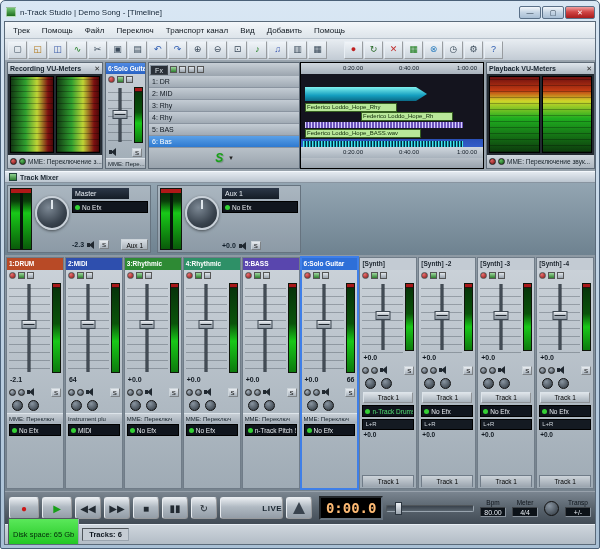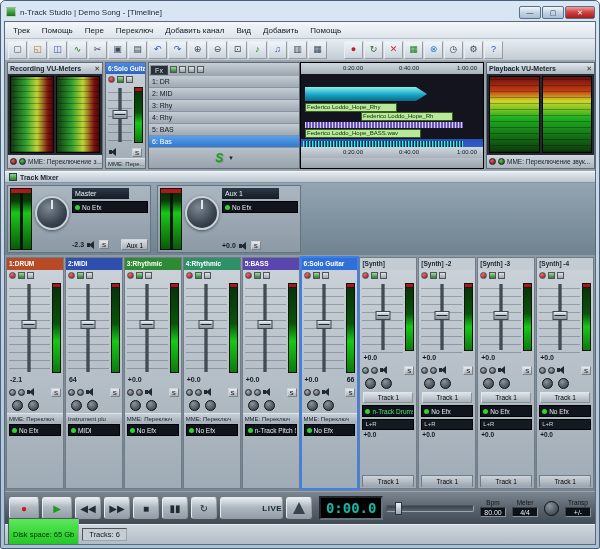--- a/index.html
+++ b/index.html
@@ -152,35 +152,35 @@
 
   .transport{height:33px;display:flex;align-items:center;gap:3px;padding:0 4px;flex:none;
     background:linear-gradient(#7a8590,#59646e 50%,#414b55);border-top:1px solid #98a2ac;}
   .tr-btns{display:flex;gap:3px;}
   .tr-btn{height:22px;min-width:26px;background:linear-gradient(#e8ecf0,#b0b9c2 45%,#939da7);
     border:1px outset #e8ecf0;border-radius:3px;font-size:10px;display:flex;align-items:center;justify-content:center;
     padding:0 3px;font-family:inherit;}
   .tr-btns button:nth-of-type(-n+2){min-width:30px;}
   .tr-btn.live{font-weight:bold;font-size:8px;letter-spacing:.5px;color:#1a2630;padding-left:44px;}
   .metro-shape{width:0;height:0;border-left:6px solid transparent;border-right:6px solid transparent;border-bottom:12px solid #39434e;}
-  .time-display{width:86px;height:24px;background:#000;border:2px inset #66727e;color:#14b8a6;
+  .time-display{width:86px;height:24px;background:#000;border:2px inset #66727e;color:#fdba74;
     font-family:"DejaVu Sans Mono",monospace;font-size:14px;font-weight:bold;display:flex;align-items:center;justify-content:center;margin-left:4px;}
   .tr-right{margin-left:auto;display:flex;align-items:center;gap:6px;}
   .hslider{width:88px;height:7px;background:linear-gradient(#39424c,#59646e);border:1px inset #99a4ae;position:relative;border-radius:2px;}
   .hthumb{position:absolute;left:8px;top:-4px;width:7px;height:13px;background:linear-gradient(#eef2f6,#9aa4ae);border:1px solid #2c3640;}
   .cluster{display:flex;flex-direction:column;align-items:center;gap:1px;}
   .clabel{font-size:6.5px;color:#0e141a;}
   .cval{background:#0c1218;color:#e8eef4;font-size:7px;padding:0 2px;min-width:26px;text-align:center;
     border:1px inset #88929c;height:10px;line-height:9px;}
 
   .statusbar{flex:1;min-height:16px;display:flex;align-items:center;gap:3px;
     background:linear-gradient(#cfd6dd,#b2bcc6);padding:0 3px;font-size:7.5px;border-top:1px solid #e8eef4;color:#101820;}
   .disk{background:linear-gradient(#5ae85a,#17c017);border:1px inset #9aa8b6;padding:11px 4px;color:#04280a;white-space:nowrap;}
   .hint{flex:1;border:1px inset #9aa4ae;padding:1px 4px;background:#c6cdd4;white-space:nowrap;overflow:hidden;}
-  .trackcount{border:1px inset #9aa4ae;padding:1px 6px;background:#c6cdd4;white-space:nowrap;}
+  .trackcount{border:1px inset #9aa4ae;padding:1px 6px;background:#c6cdd4;white-space:nowrap;font-weight:bold;}
 </style>
 </head>
 <body>
 
 <div class="window">
   <div class="titlebar">
     <span class="app-icon"></span>
     <span class="title">n-Track Studio | Demo Song - [Timeline]</span>
     <span class="winbtns">
       <span class="wbtn">—</span>
@@ -188,23 +188,23 @@
       <span class="wbtn close">✕</span>
     </span>
   </div>
 
   <div class="client">
 
     <div class="menubar">
 
     <span class="menu-item">Трек</span>
         <span class="menu-item">Помощь</span>
-        <span class="menu-item">Пере</span>
+        <span class="menu-item">Файл</span>
         <span class="menu-item">Переключ</span>
-        <span class="menu-item">Добавить канал</span>
+        <span class="menu-item">Транспорт канал</span>
         <span class="menu-item">Вид</span>
         <span class="menu-item">Добавить</span>
         <span class="menu-item">Помощь</span>
       </div>
 
     <div class="toolbar">
       <span class="tgroup">
 
       <span class="tbtn">
             <span class="tglyph" style="color: rgb(58, 74, 90);">▢</span>

